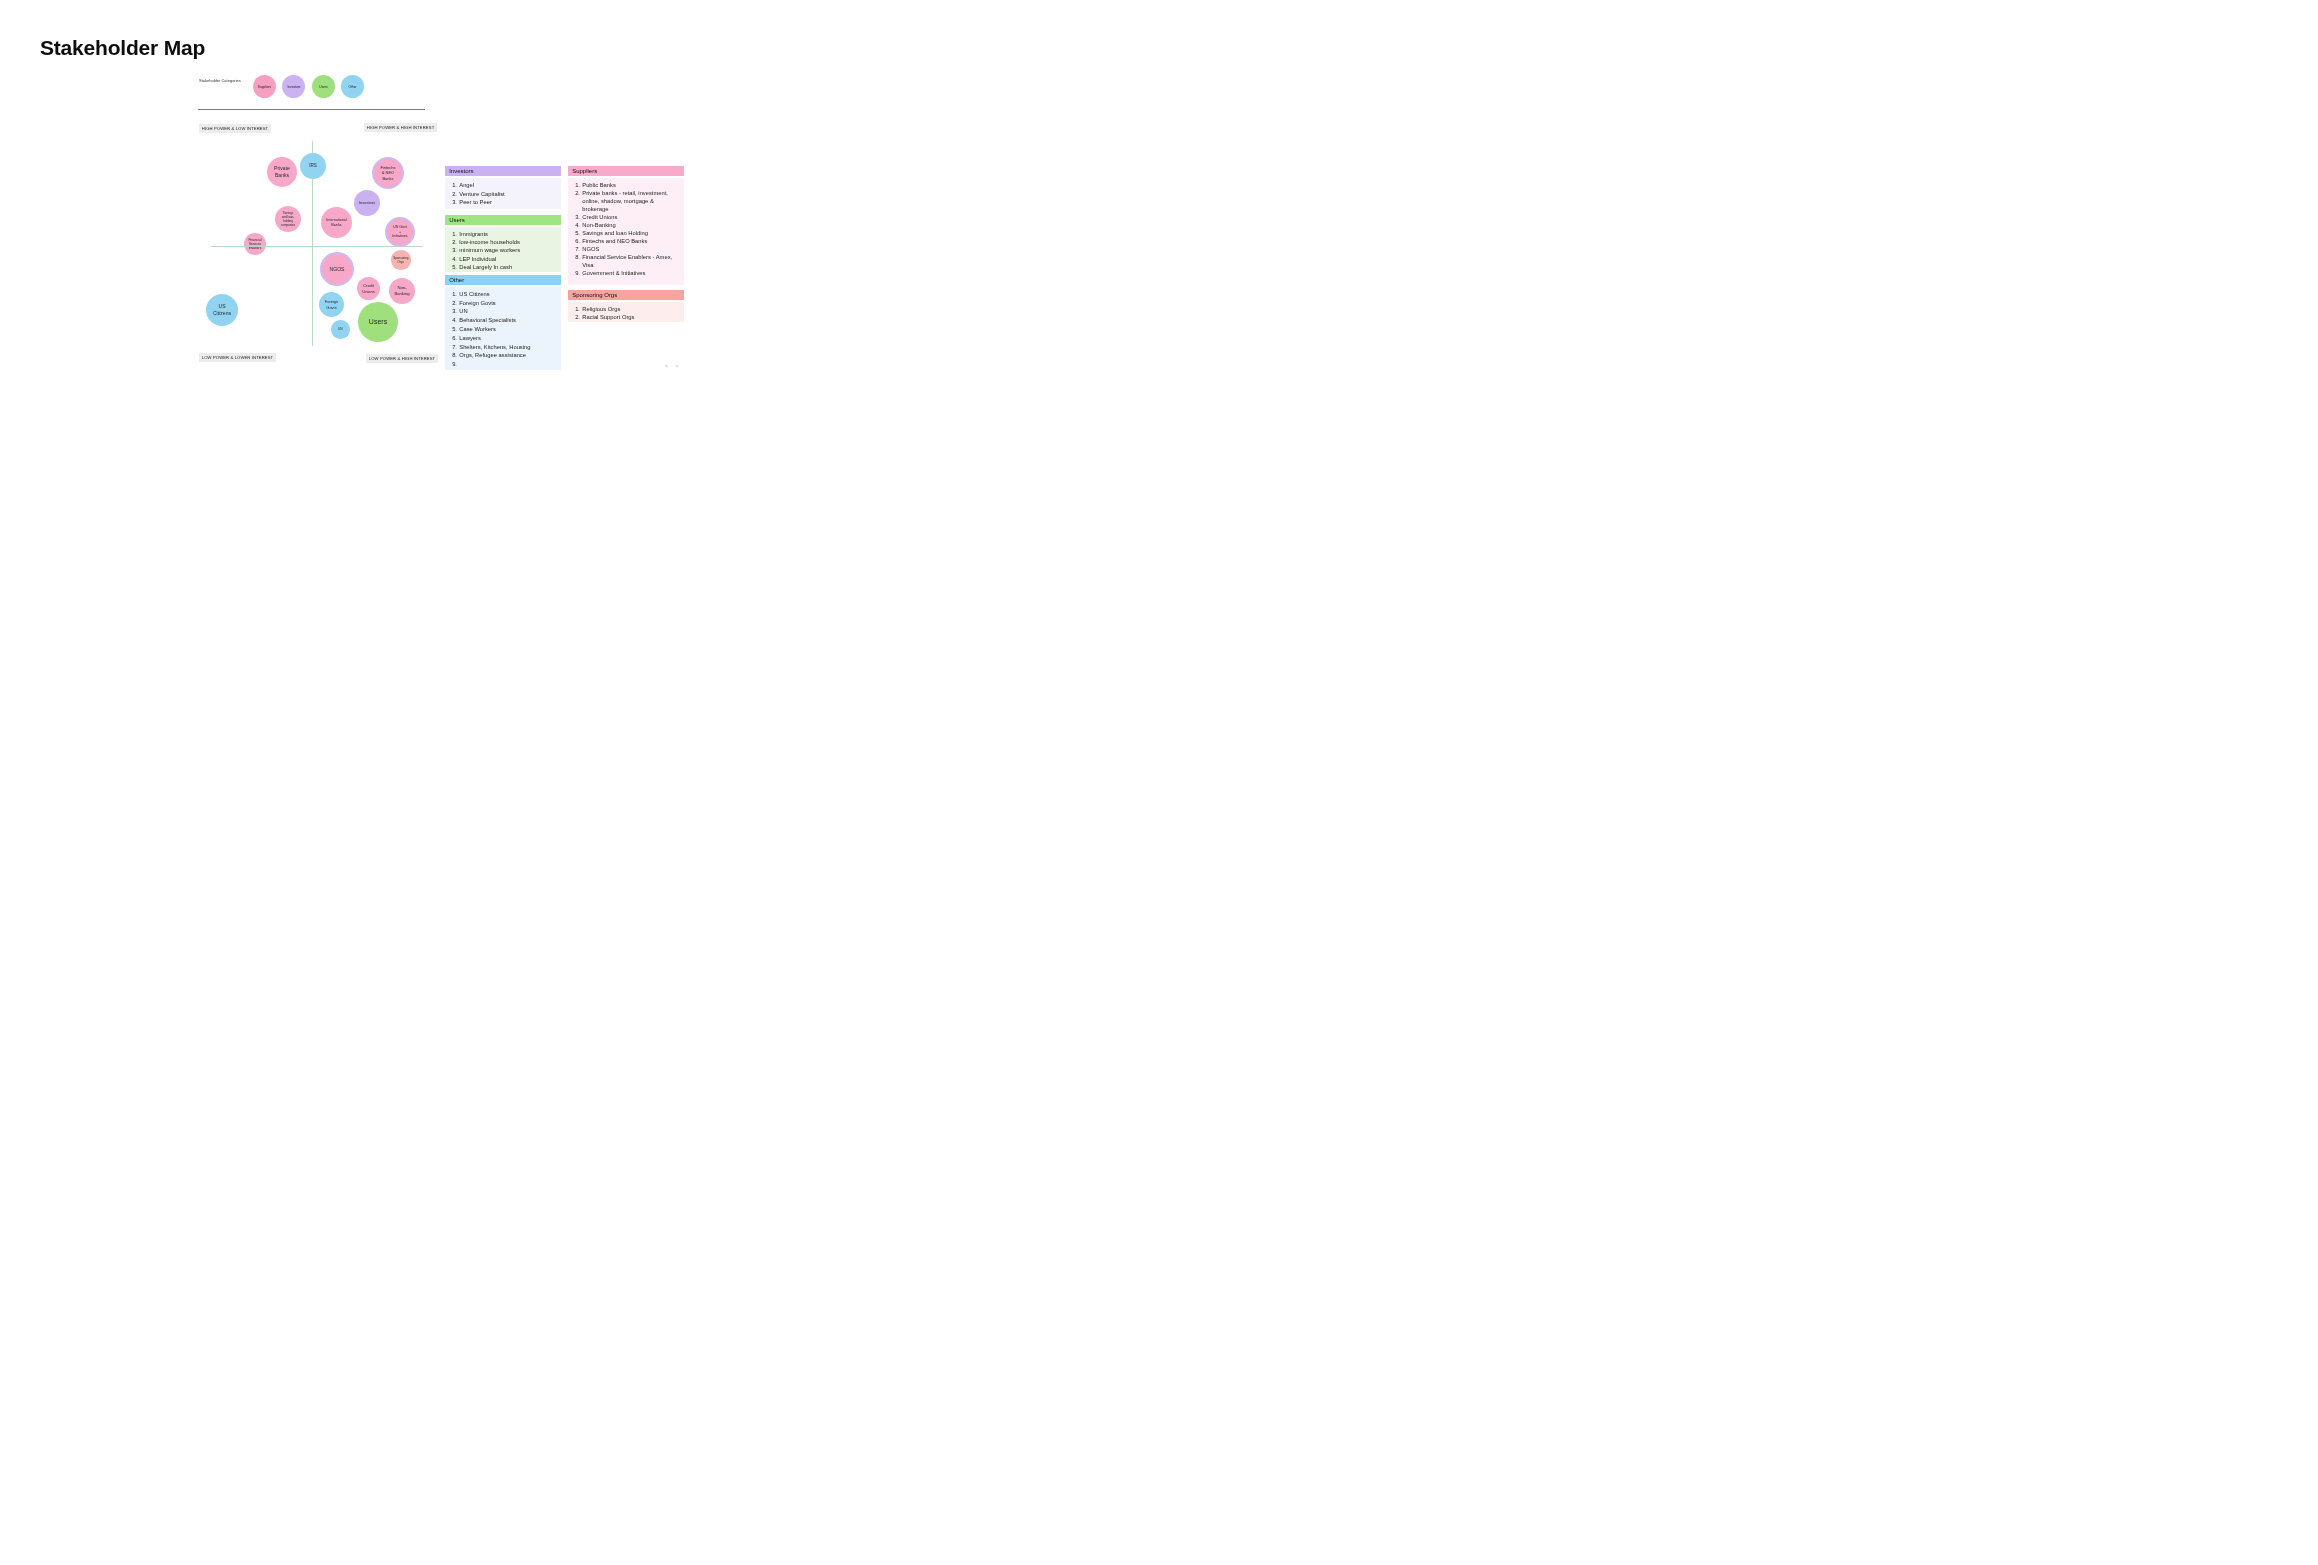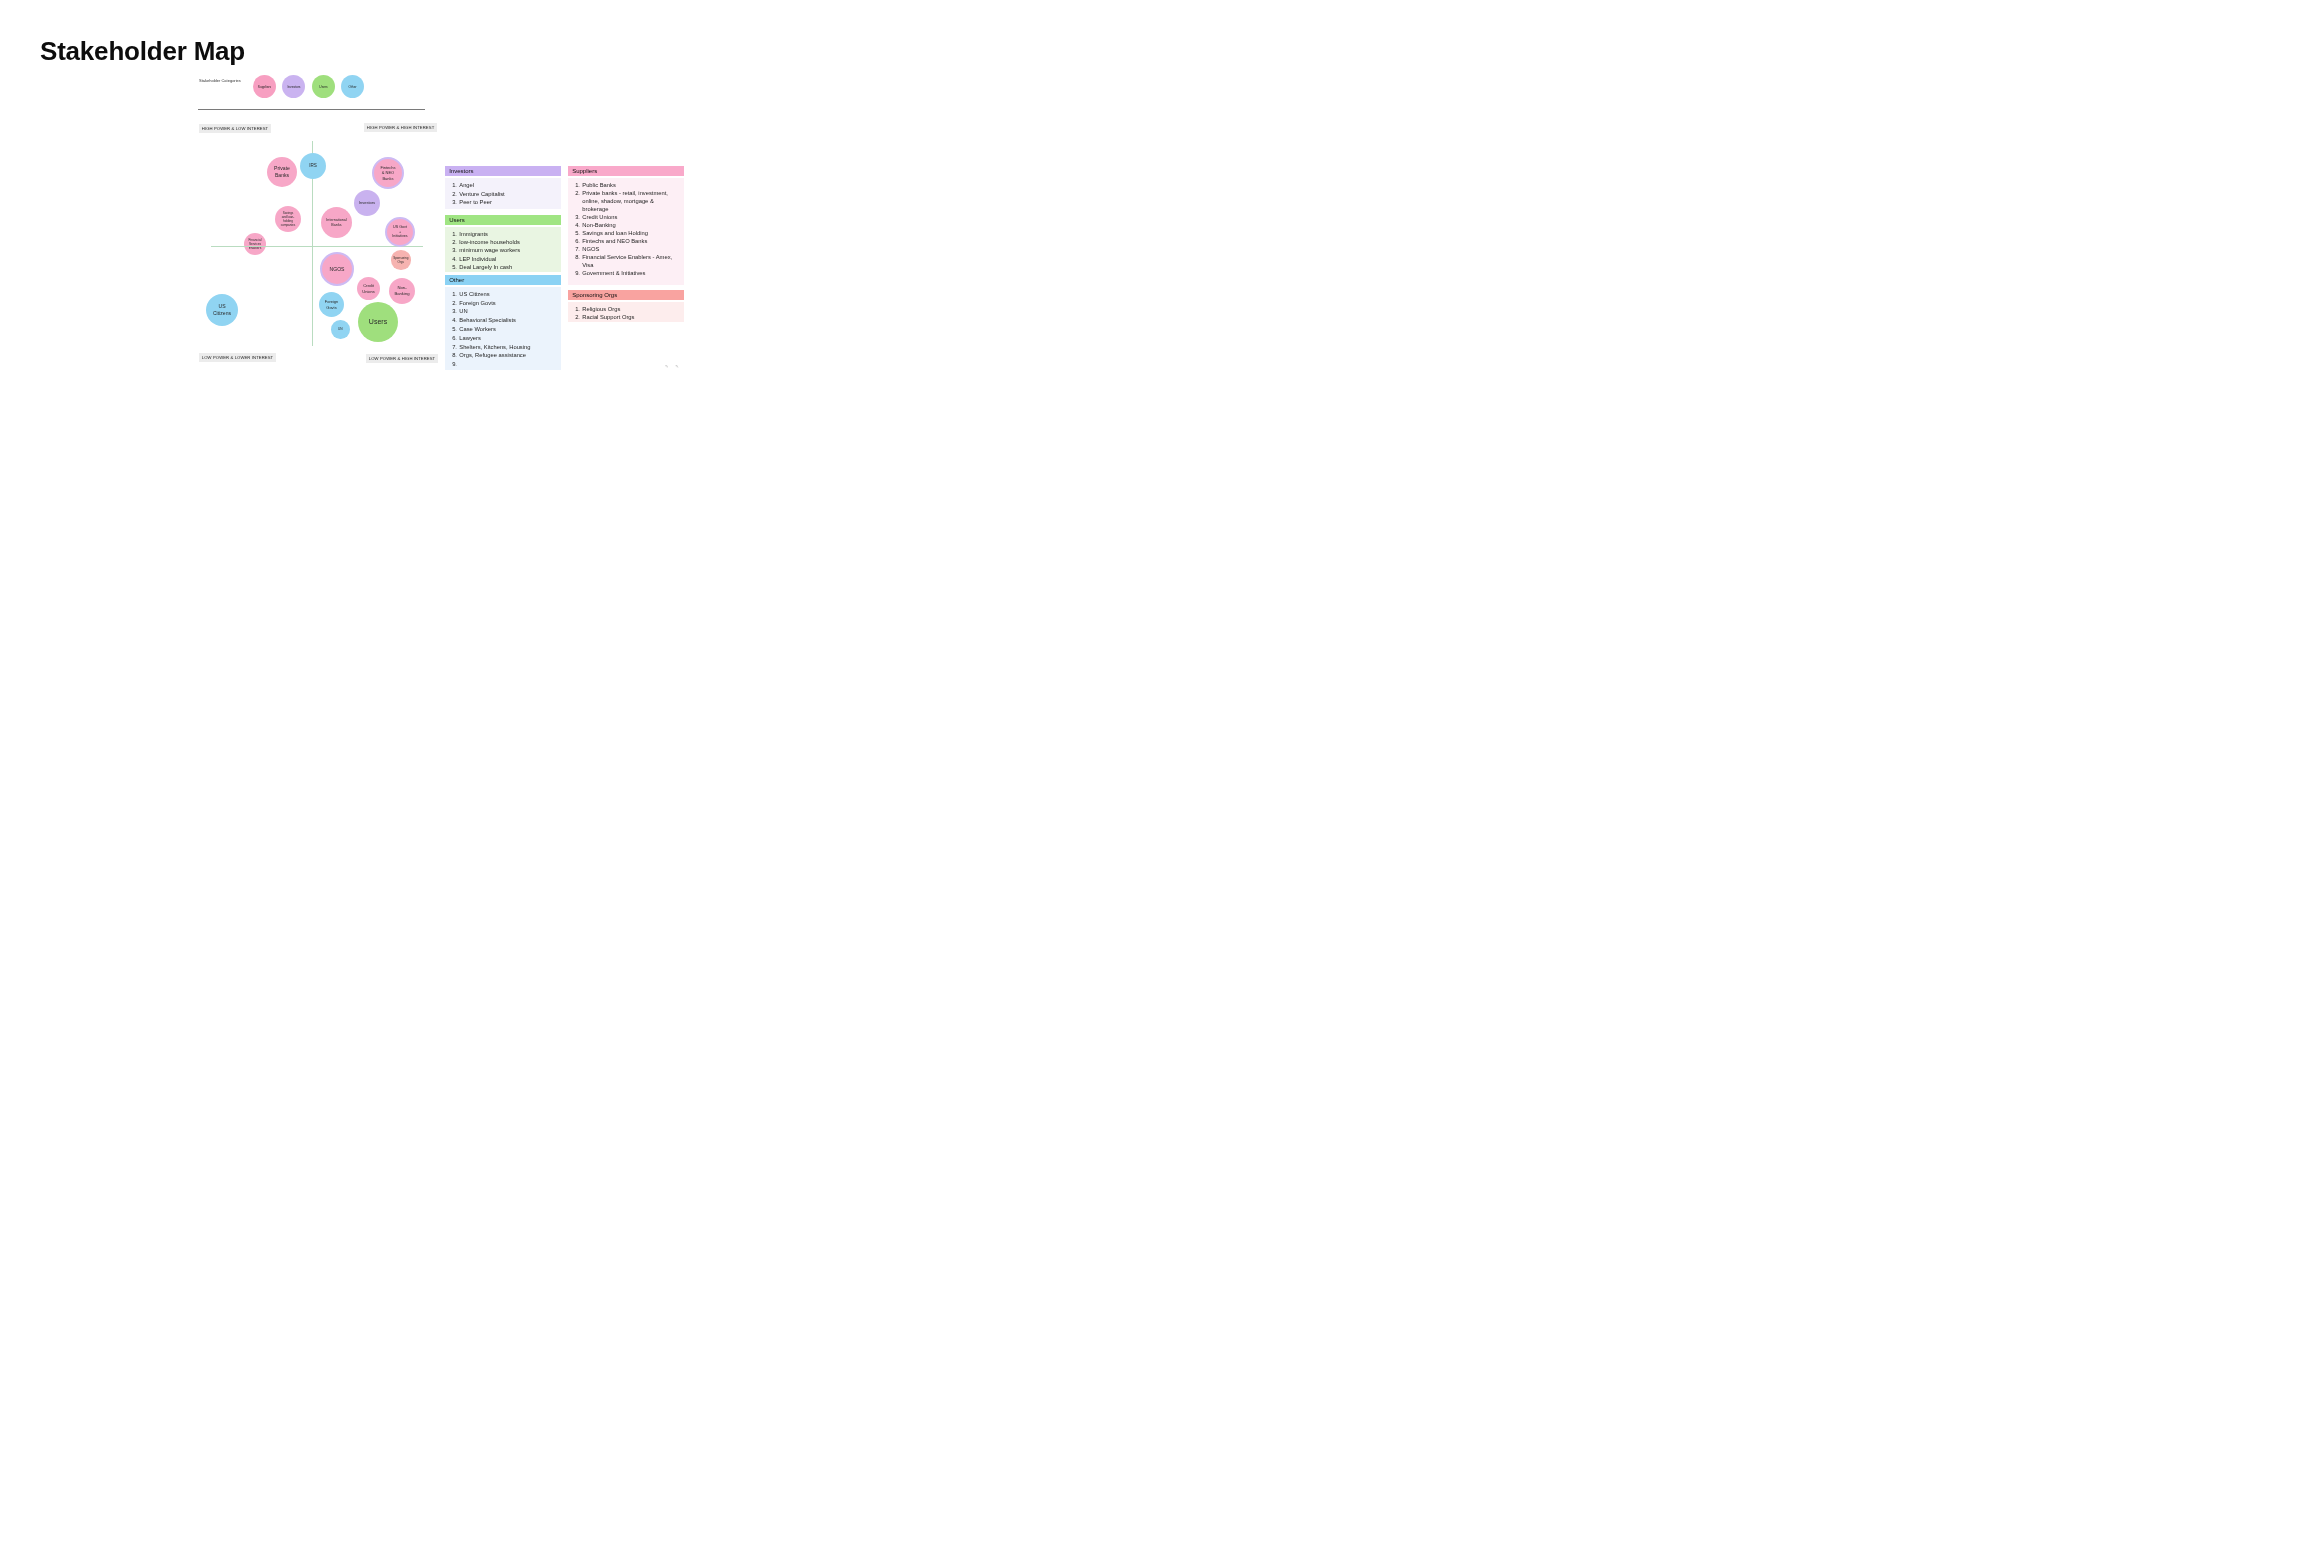--- a/index.html
+++ b/index.html
@@ -1,19 +1,19 @@
 <!DOCTYPE html>
 <html style="font-size:7.4px"><head>
 <meta charset="utf-8">
 <style>
   html,body{margin:0;padding:0;background:#ffffff;}
   body{font-family:"Liberation Sans", sans-serif;}
   #canvas{position:relative;width:696px;height:391px;background:#ffffff;overflow:hidden;}
 
-  .page-title{position:absolute;left:40px;top:36px;font-size:26px;font-weight:800;
+  .page-title{position:absolute;left:40px;top:36px;font-size:21px;font-weight:800;
     letter-spacing:-0.2px;color:#0d0d0d;margin:0;}
 
   .legend-label{position:absolute;left:199px;top:78px;font-size:4px;color:#333;}
   .legend-circles{position:absolute;left:253px;top:75px;height:23px;}
   .leg-circle{position:absolute;top:0;width:23px;height:23px;border-radius:50%;
     display:flex;align-items:center;justify-content:center;font-size:3.2px;color:#222;}
 
   .legend-divider{position:absolute;left:198px;top:109px;width:227px;height:0.5px;background:#7a7a7a;}
 
   .quad-label{position:absolute;background:#ececec;color:#222;font-size:4.2px;font-weight:500;

